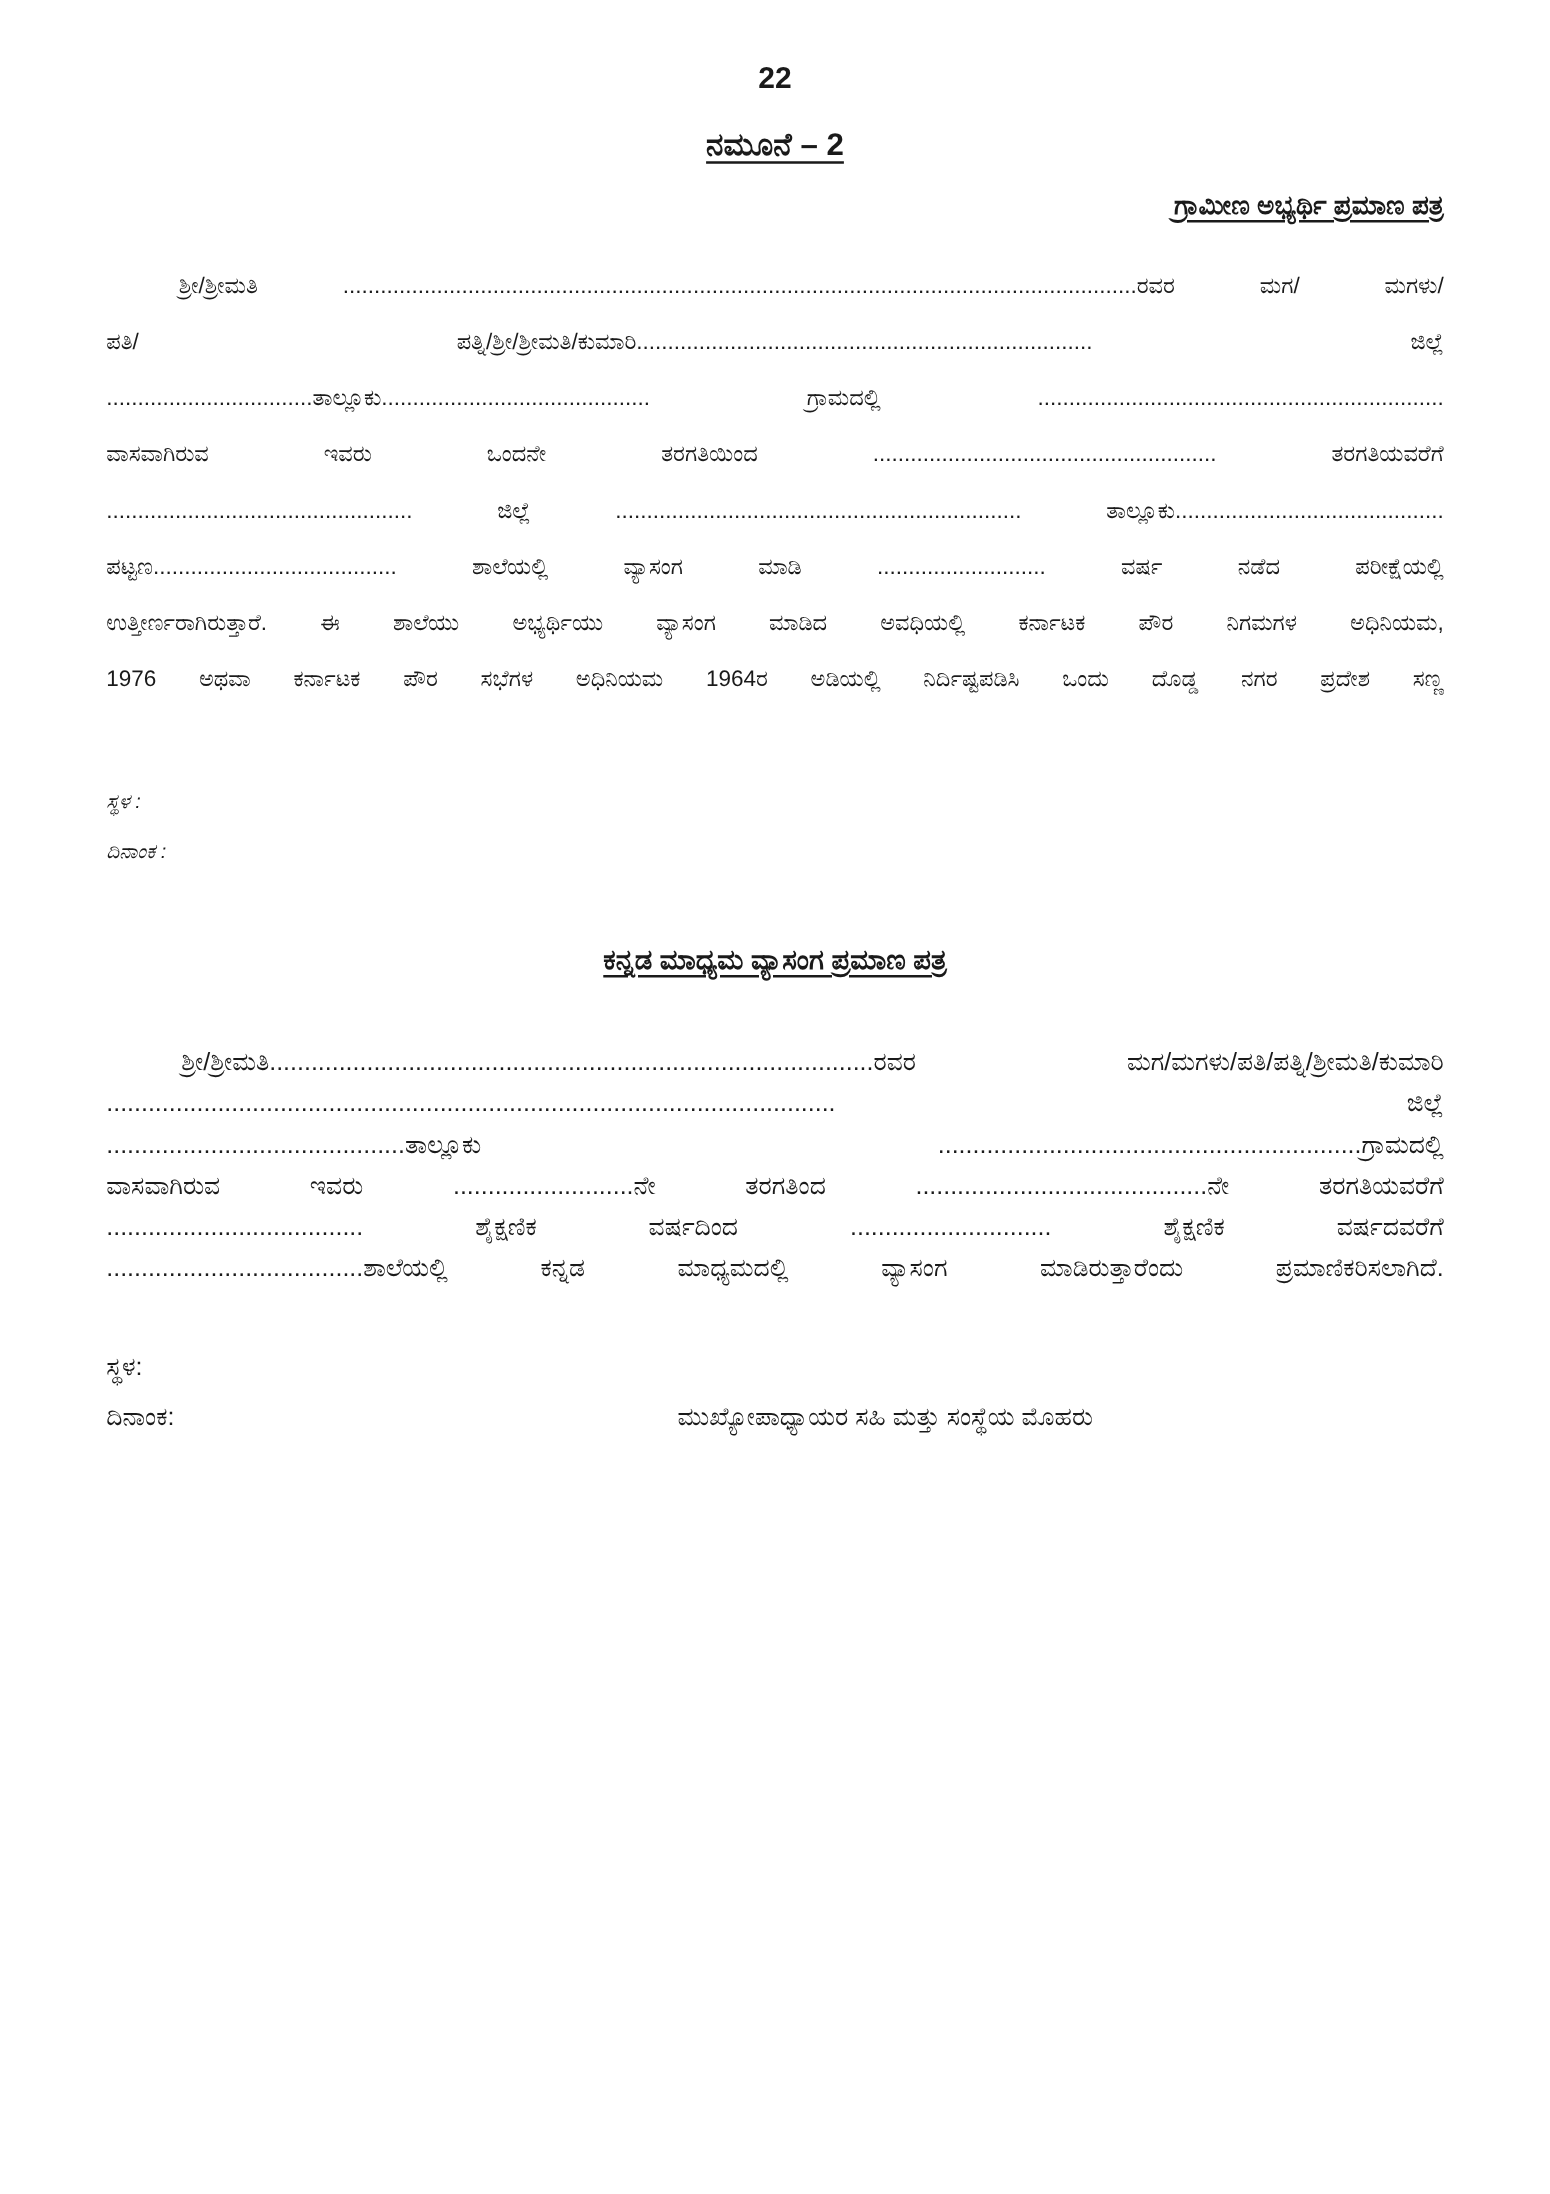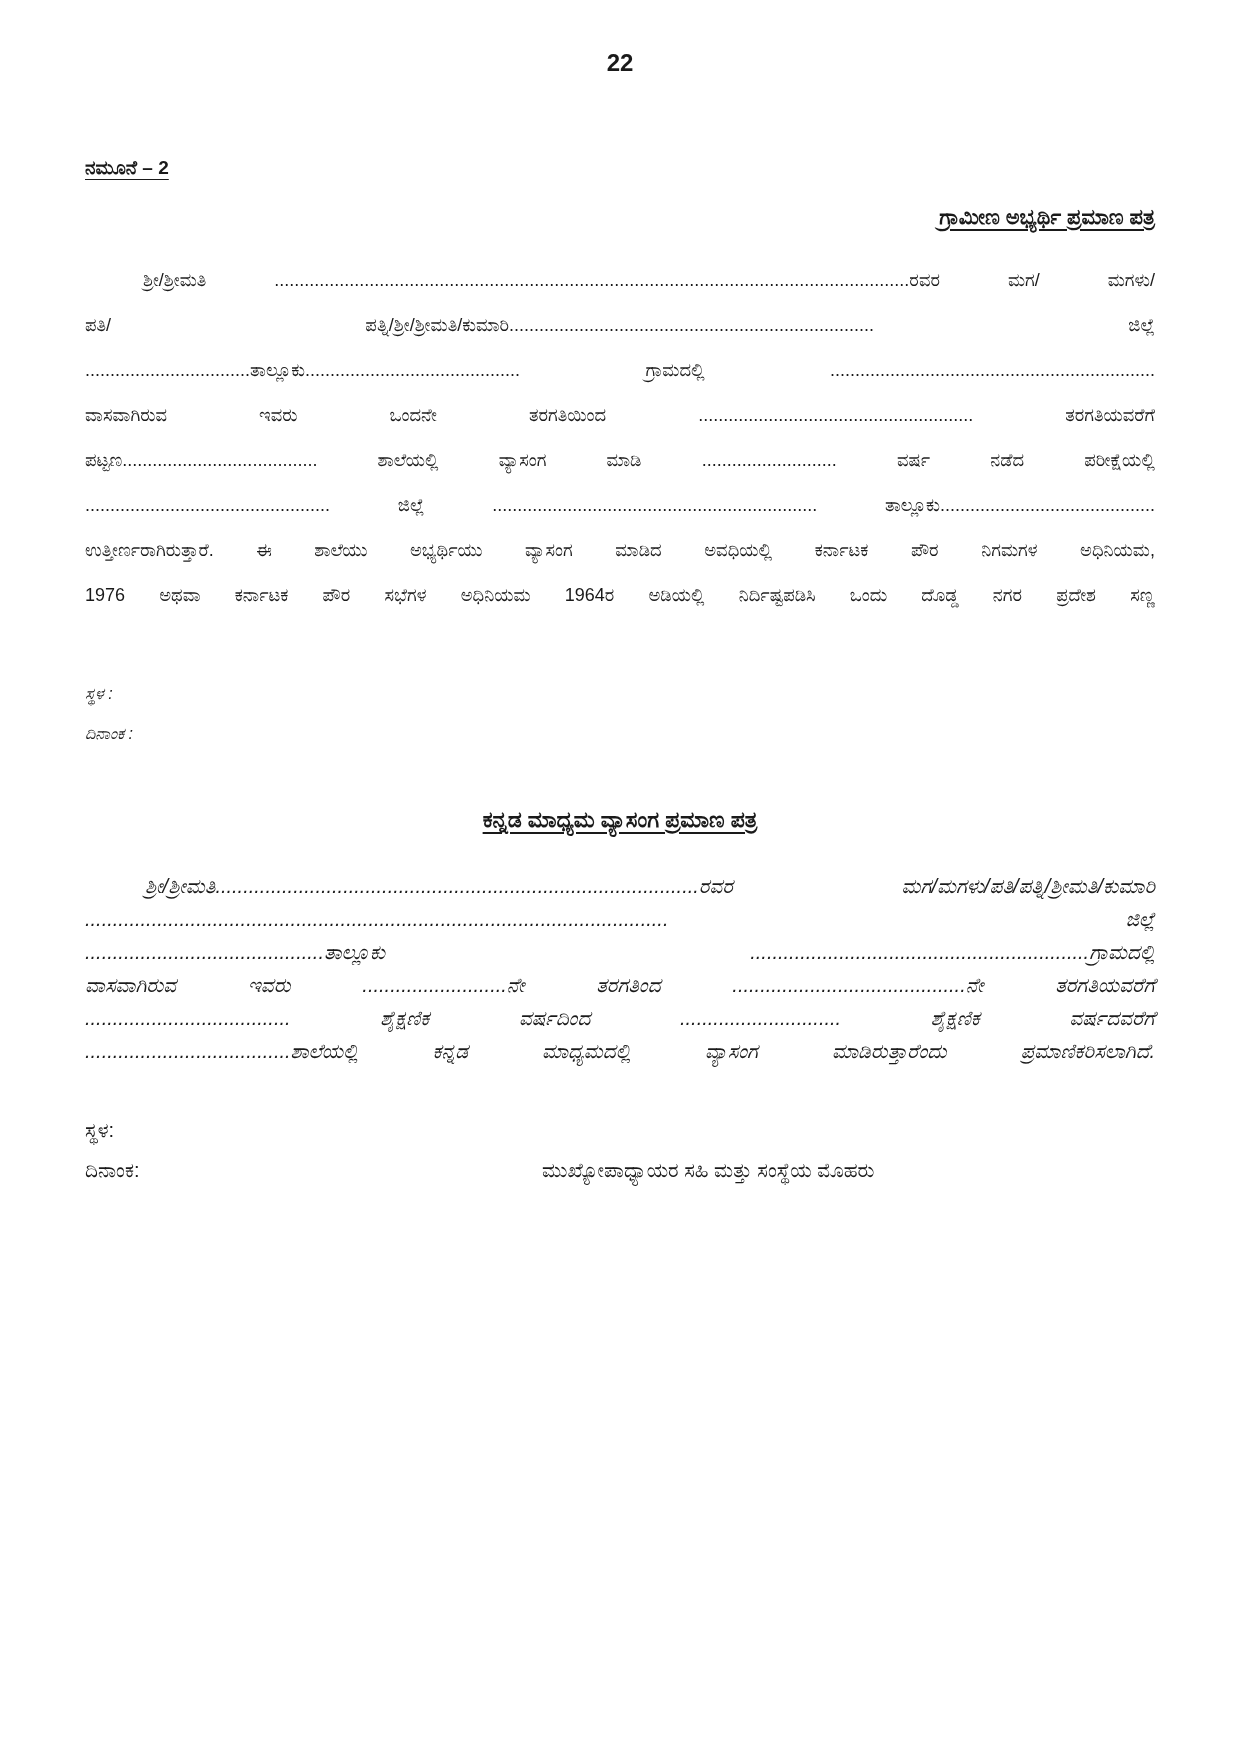--- a/index.html
+++ b/index.html
@@ -20,24 +20,24 @@
     height: 1755px;
     padding: 48px 85px 0 85px;
   }
   .page-number {
     text-align: center;
     font-weight: bold;
     font-size: 24px;
     line-height: 30px;
   }
   .title {
-    margin-top: 76px;
-    text-align: left;
+    margin-top: 24px;
+    text-align: center;
     font-weight: bold;
-    font-size: 19px;
+    font-size: 25px;
     line-height: 28px;
     text-decoration: underline;
     text-underline-offset: 5px;
   }
   .subtitle {
     margin-top: 22px;
     text-align: right;
     font-weight: bold;
     font-size: 21px;
     line-height: 26px;
@@ -80,23 +80,22 @@
   .title2 {
     margin-top: 52px;
     text-align: center;
     font-weight: bold;
     font-size: 22px;
     line-height: 28px;
     text-decoration: underline;
     text-underline-offset: 5px;
   }
   .para2 {
-    margin-top: 36px;
+    margin-top: 52px;
     font-size: 20px;
-    font-style: italic;
   }
   .para2 .line {
     line-height: 33px;
     text-align: justify;
     text-align-last: justify;
   }
   .para2 .line.indent { text-indent: 60px; }
   .footer2 {
     margin-top: 42px;
     font-size: 20px;
@@ -117,22 +116,22 @@
   <div class="page-number">22</div>
 
   <div class="title">ನಮೂನೆ – 2</div>
   <div class="subtitle">ಗ್ರಾಮೀಣ ಅಭ್ಯರ್ಥಿ ಪ್ರಮಾಣ ಪತ್ರ</div>
 
   <div class="para para1">
     <div class="line indent">ಶ್ರೀ/ಶ್ರೀಮತಿ ...............................................................................................................................ರವರ ಮಗ/ ಮಗಳು/</div>
     <div class="line">ಪತಿ/ ಪತ್ನಿ/ಶ್ರೀ/ಶ್ರೀಮತಿ/ಕುಮಾರಿ......................................................................... ಜಿಲ್ಲೆ</div>
     <div class="line">.................................ತಾಲ್ಲೂಕು........................................... ಗ್ರಾಮದಲ್ಲಿ .................................................................</div>
     <div class="line">ವಾಸವಾಗಿರುವ ಇವರು ಒಂದನೇ ತರಗತಿಯಿಂದ ....................................................... ತರಗತಿಯವರೆಗೆ</div>
+    <div class="line">................................................. ಜಿಲ್ಲೆ ................................................................. ತಾಲ್ಲೂಕು...........................................</div>
     <div class="line">ಪಟ್ಟಣ....................................... ಶಾಲೆಯಲ್ಲಿ ವ್ಯಾಸಂಗ ಮಾಡಿ ........................... ವರ್ಷ ನಡೆದ ಪರೀಕ್ಷೆಯಲ್ಲಿ</div>
-    <div class="line">................................................. ಜಿಲ್ಲೆ ................................................................. ತಾಲ್ಲೂಕು...........................................</div>
     <div class="line">ಉತ್ತೀರ್ಣರಾಗಿರುತ್ತಾರೆ. ಈ ಶಾಲೆಯು ಅಭ್ಯರ್ಥಿಯು ವ್ಯಾಸಂಗ ಮಾಡಿದ ಅವಧಿಯಲ್ಲಿ ಕರ್ನಾಟಕ ಪೌರ ನಿಗಮಗಳ ಅಧಿನಿಯಮ,</div>
     <div class="line">1976 ಅಥವಾ ಕರ್ನಾಟಕ ಪೌರ ಸಭೆಗಳ ಅಧಿನಿಯಮ 1964ರ ಅಡಿಯಲ್ಲಿ ನಿರ್ದಿಷ್ಟಪಡಿಸಿ ಒಂದು ದೊಡ್ಡ ನಗರ ಪ್ರದೇಶ ಸಣ್ಣ</div>
   </div>
 
 
   <div class="pd-block">
     <div>ಸ್ಥಳ   :</div>
     <div>ದಿನಾಂಕ :</div>
   </div>
 

